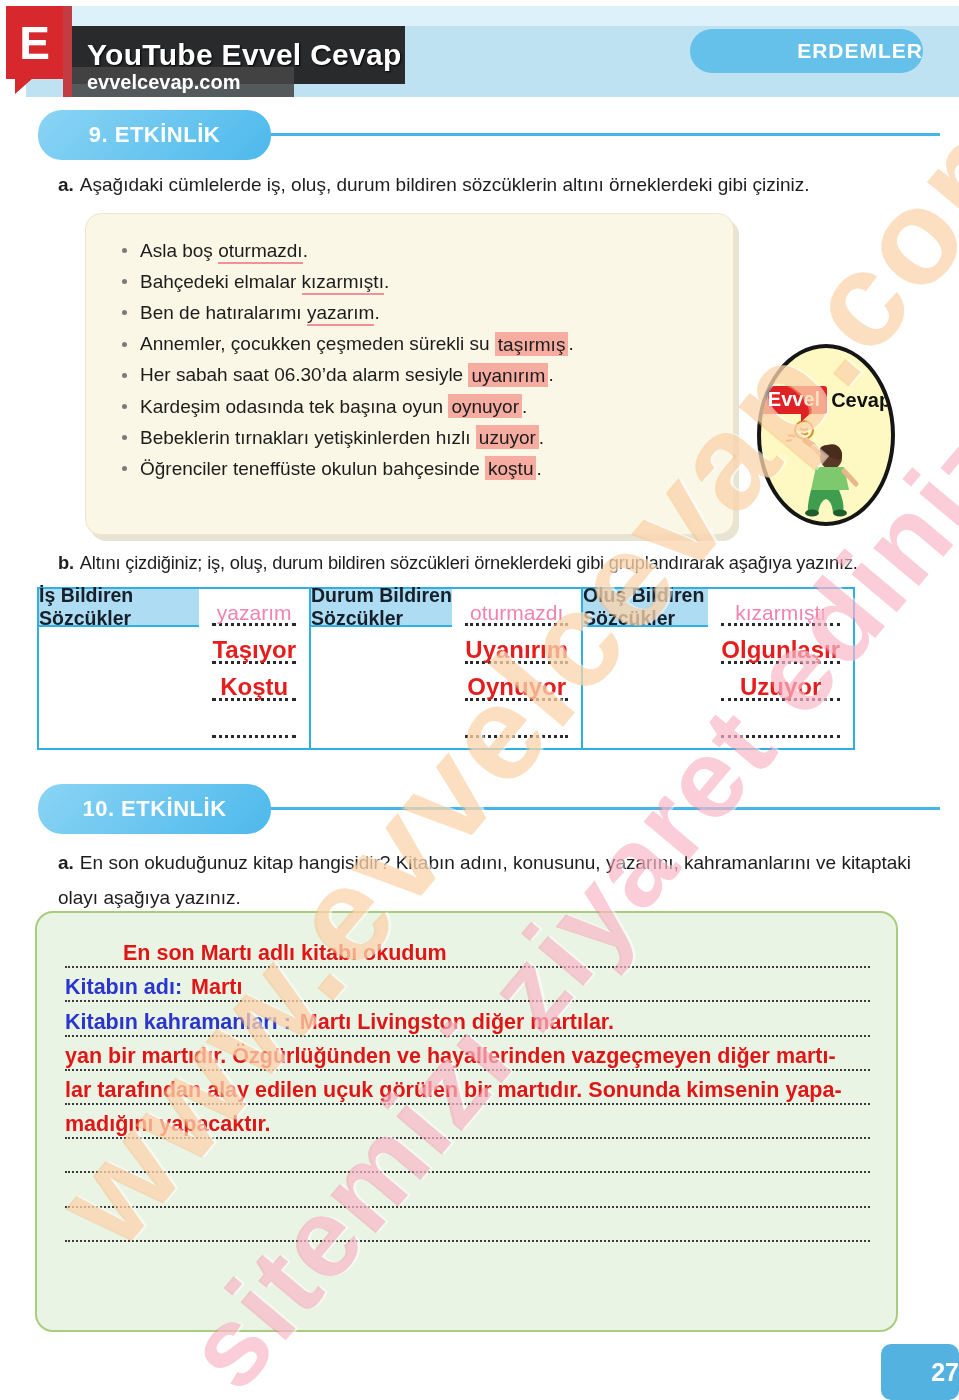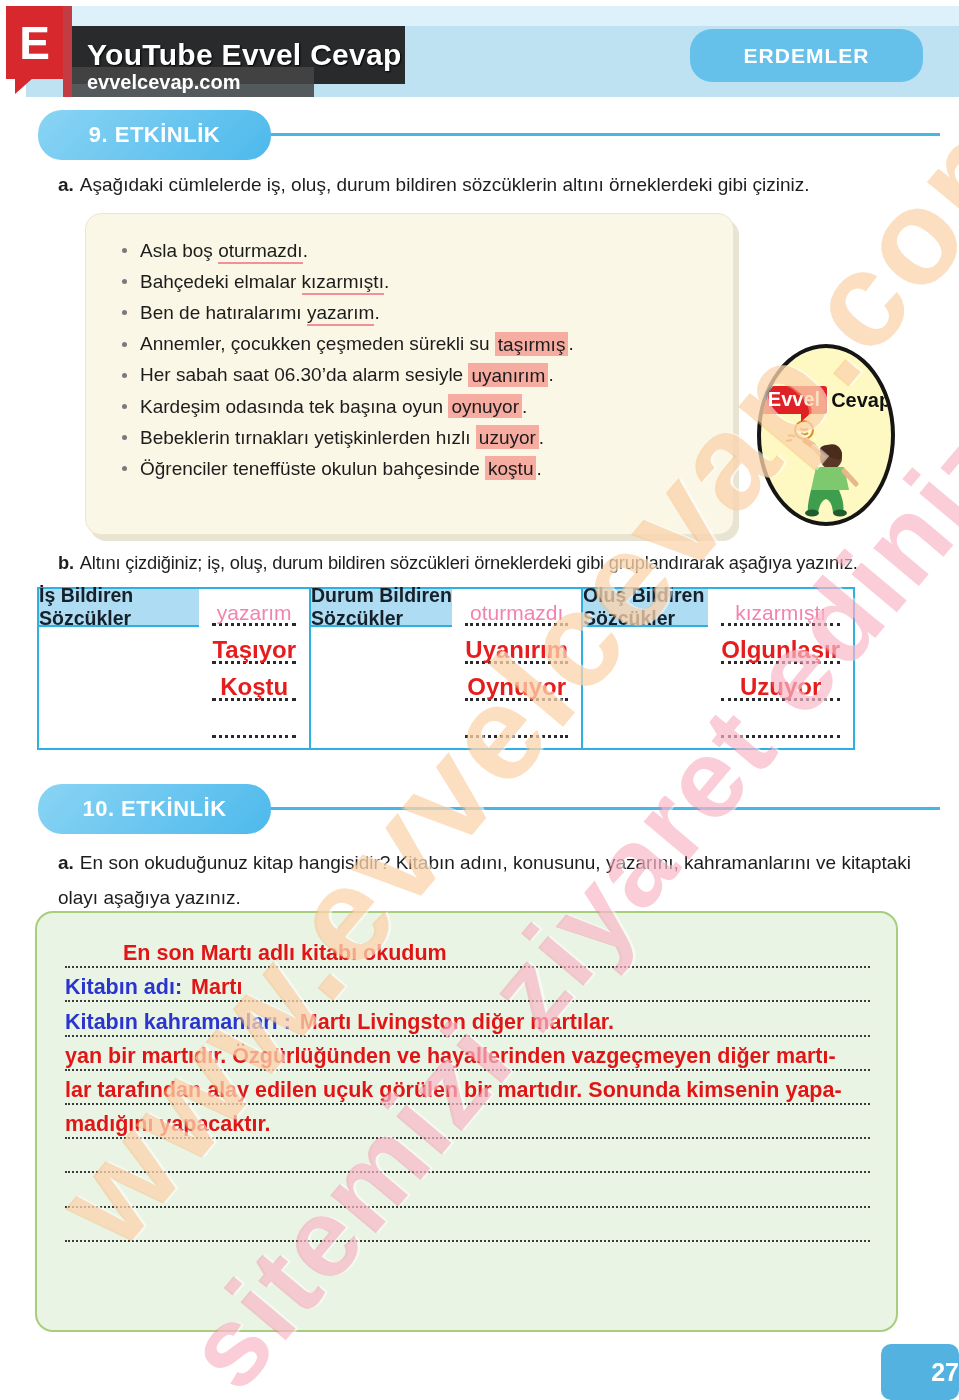--- a/index.html
+++ b/index.html
@@ -30,29 +30,29 @@
   }
   .red-stripe { left: 63px; top: 6px; width: 9px; height: 91px; background: #c23c42; z-index: 3; }
   .dark1 {
     left: 72px; top: 26px; width: 333px; height: 58px;
     background: rgba(28,28,28,0.93); z-index: 3;
     display: flex; align-items: center; padding-left: 15px;
     color: #fff; font-size: 30px; font-weight: bold; letter-spacing: 0.3px;
     text-shadow: 1px 1px 2px #000;
   }
   .dark2 {
-    left: 72px; top: 67px; width: 242px; height: 30px;
+    left: 72px; top: 67px; width: 222px; height: 30px;
     background: rgba(70,70,70,0.88); z-index: 3;
     display: flex; align-items: center; padding-left: 15px;
     color: #fff; font-size: 20px; font-weight: bold;
   }
   .erdemler {
-    left: 690px; top: 29px; width: 233px; height: 53px;
+    left: 690px; top: 29px; width: 233px; height: 44px;
     background: #65c1e9; border-radius: 22px; z-index: 2;
-    display: flex; align-items: center; justify-content: center;
+    display: flex; align-items: center; justify-content: flex-end;
     color: #fff; font-size: 21px; font-weight: bold; letter-spacing: 1px;
   }
 
   
   .act-badge {
     width: 233px; height: 50px; border-radius: 24px;
     background: linear-gradient(135deg, #8ad4f4, #4db9ec);
     display: flex; align-items: center; justify-content: center;
     color: #fff; font-size: 22px; font-weight: bold; letter-spacing: 0.5px;
     z-index: 4;

